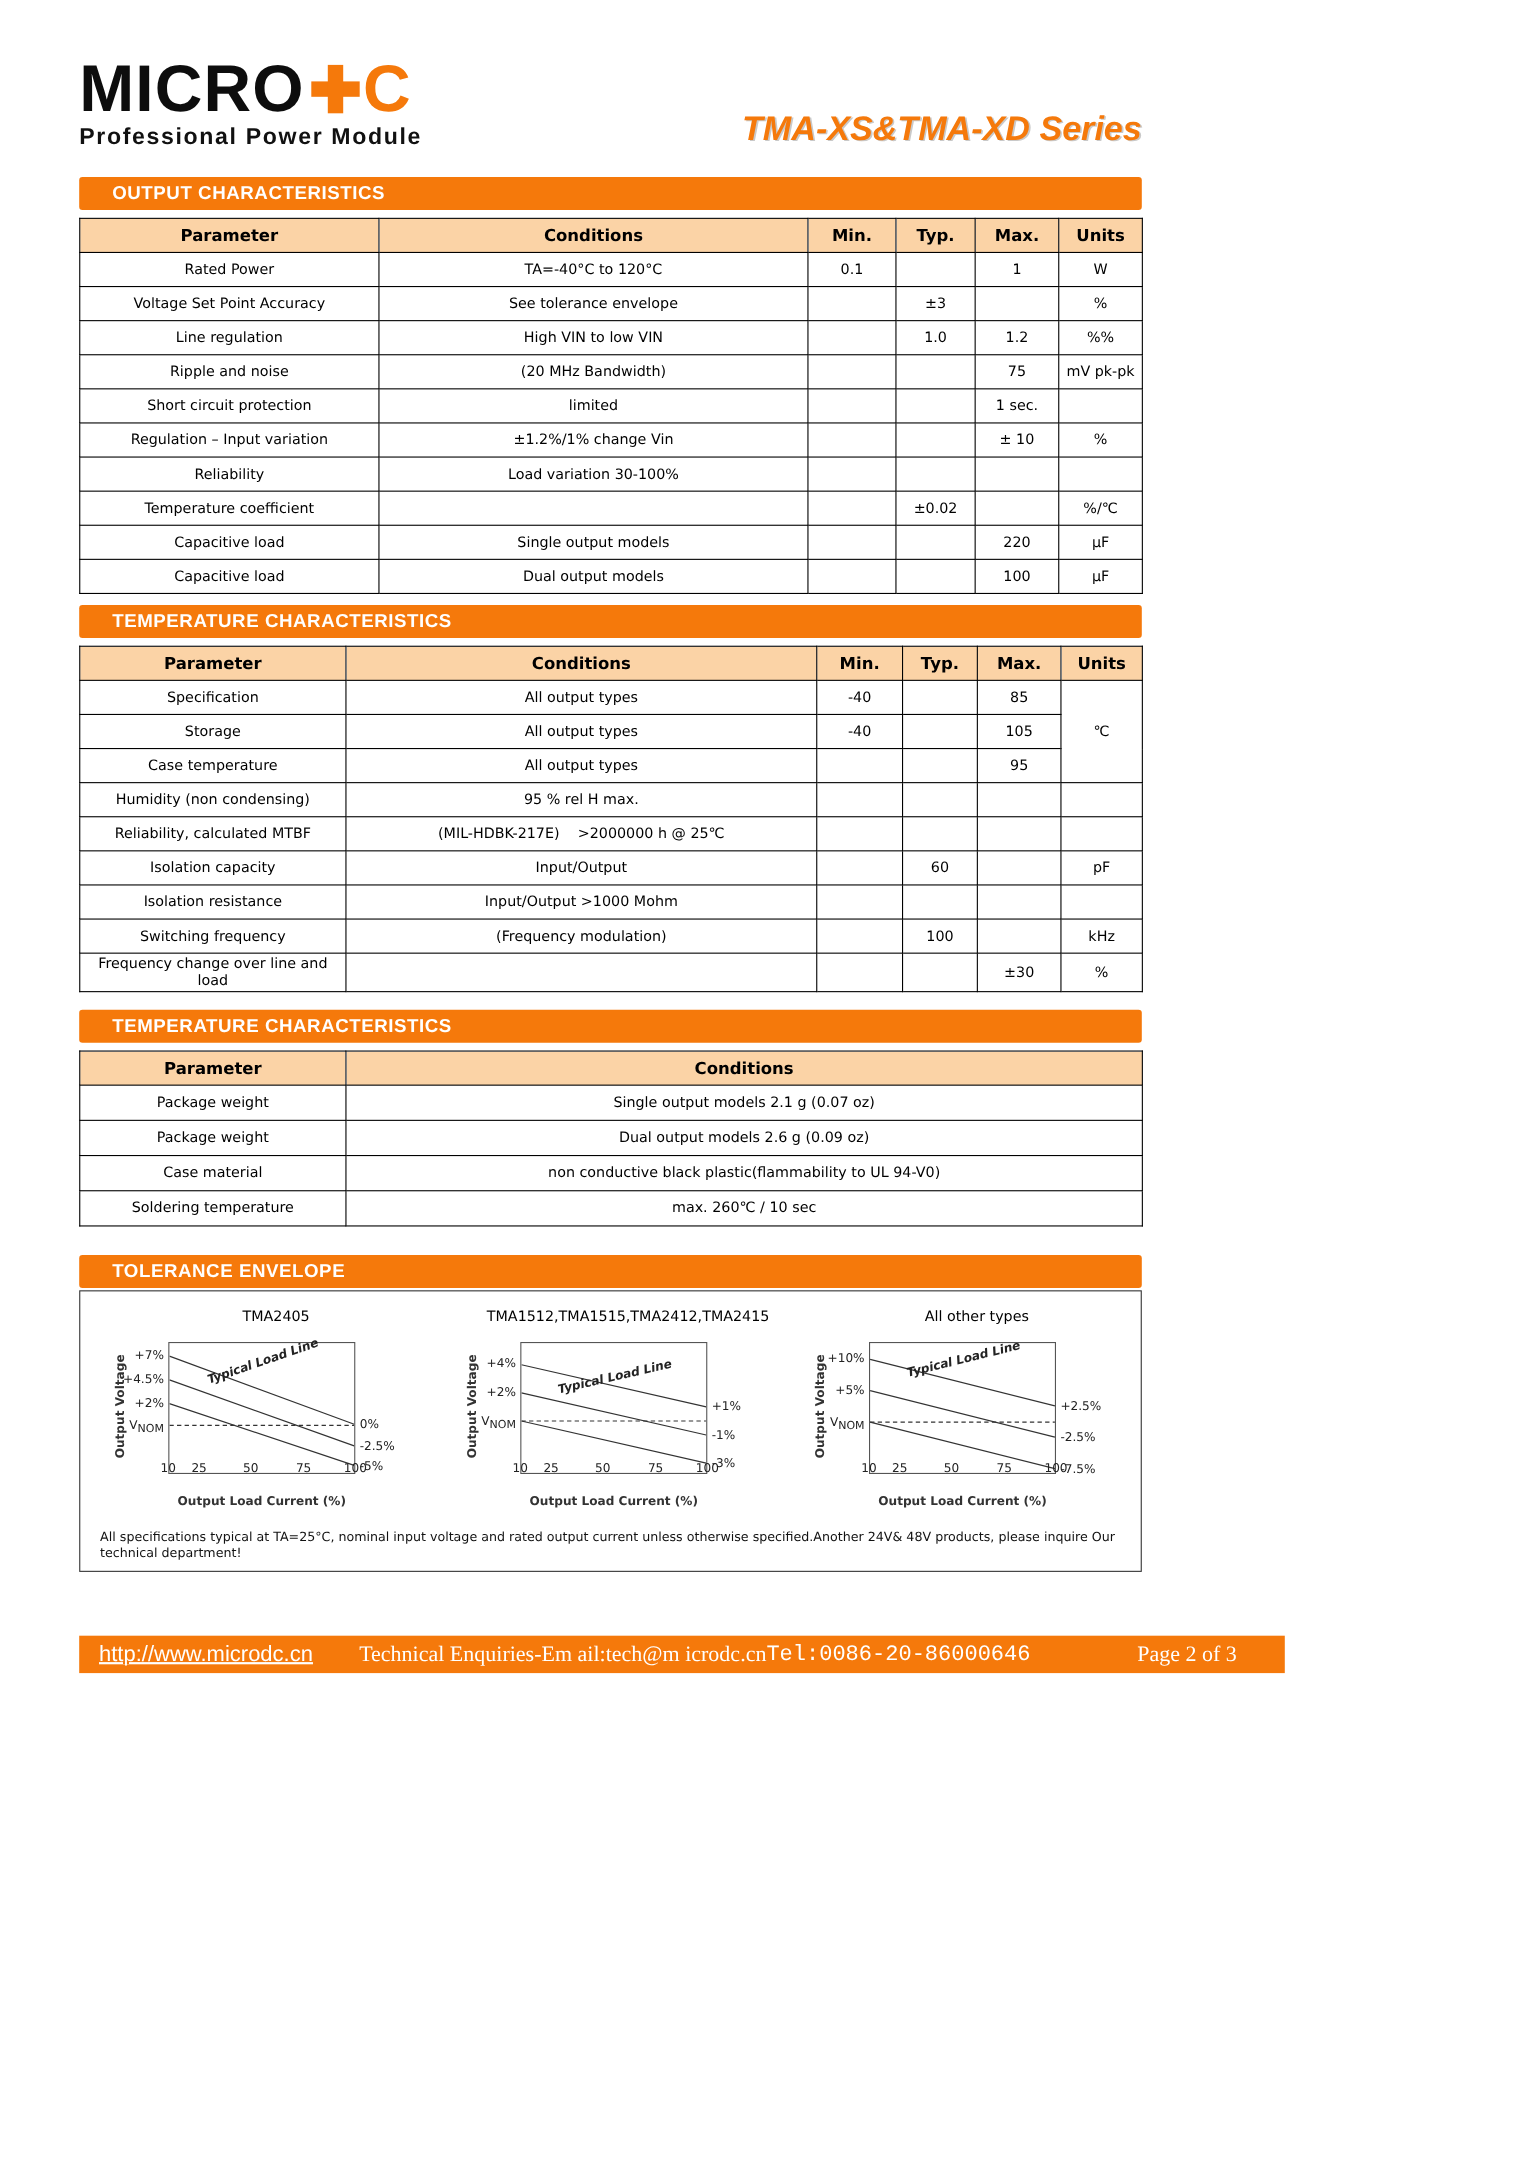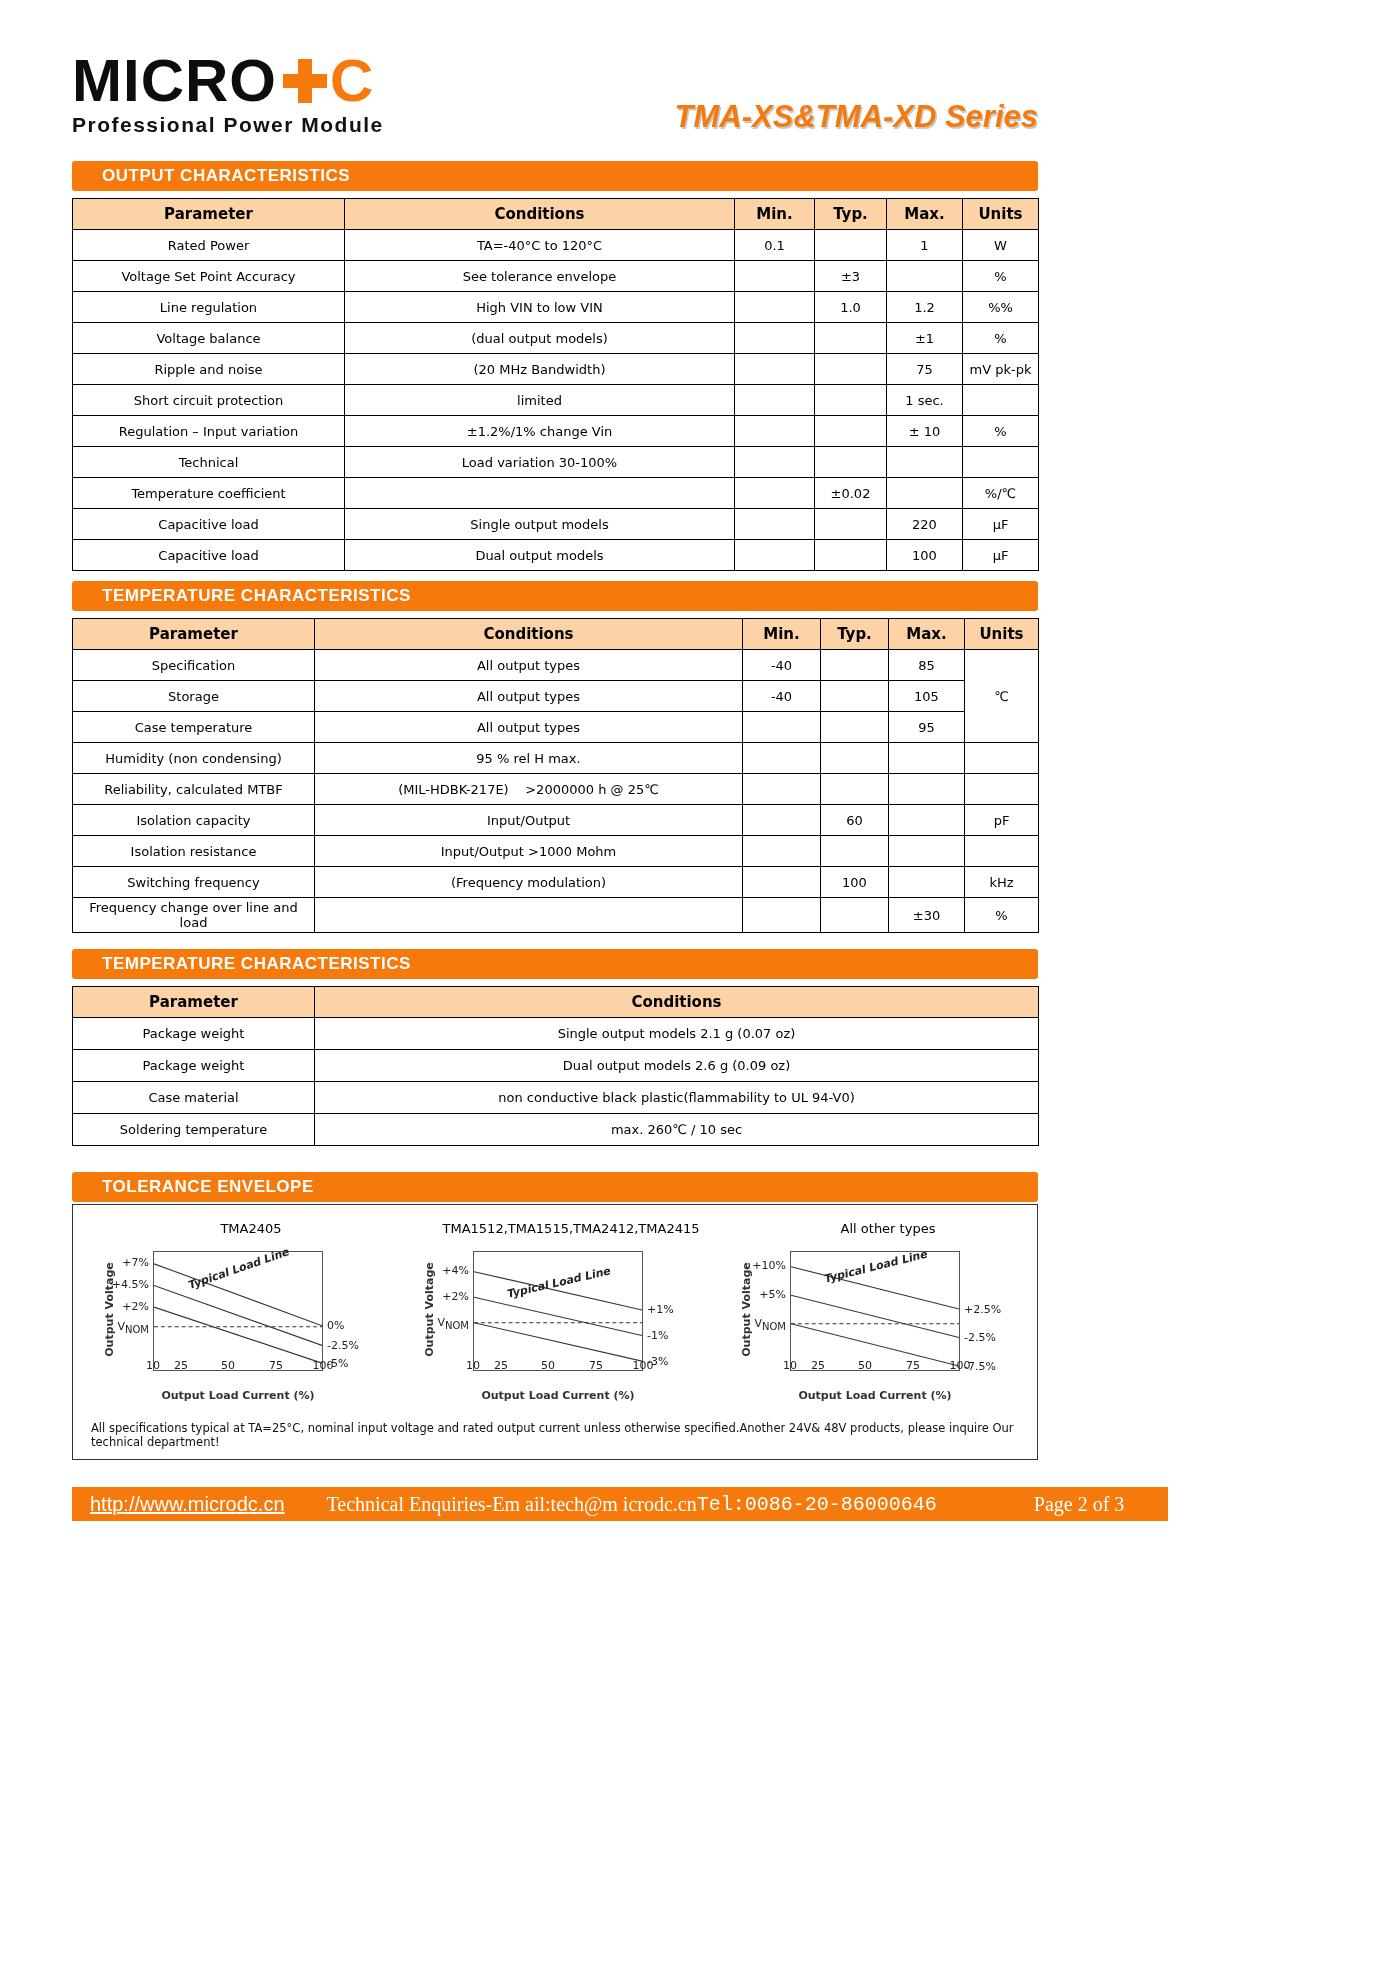--- a/index.html
+++ b/index.html
@@ -123,28 +123,20 @@
         </tr>
         <tr>
           <td>Line regulation</td>
           <td>High VIN to low VIN</td>
           <td></td>
           <td>1.0</td>
           <td>1.2</td>
           <td>%%</td>
         </tr>
         <tr>
-          <td>Voltage balance</td>
-          <td>(dual output models)</td>
-          <td></td>
-          <td></td>
-          <td>±1</td>
-          <td>%</td>
-        </tr>
-        <tr>
           <td>Ripple and noise</td>
           <td>(20 MHz Bandwidth)</td>
           <td></td>
           <td></td>
           <td>75</td>
           <td>mV pk-pk</td>
         </tr>
         <tr>
           <td>Short circuit protection</td>
           <td>limited</td>
@@ -155,21 +147,21 @@
         </tr>
         <tr>
           <td>Regulation – Input variation</td>
           <td>±1.2%/1% change Vin</td>
           <td></td>
           <td></td>
           <td>± 10</td>
           <td>%</td>
         </tr>
         <tr>
-          <td>Technical</td>
+          <td>Reliability</td>
           <td>Load variation 30-100%</td>
           <td></td>
           <td></td>
           <td></td>
           <td></td>
         </tr>
         <tr>
           <td>Temperature coefficient</td>
           <td></td>
           <td></td>

